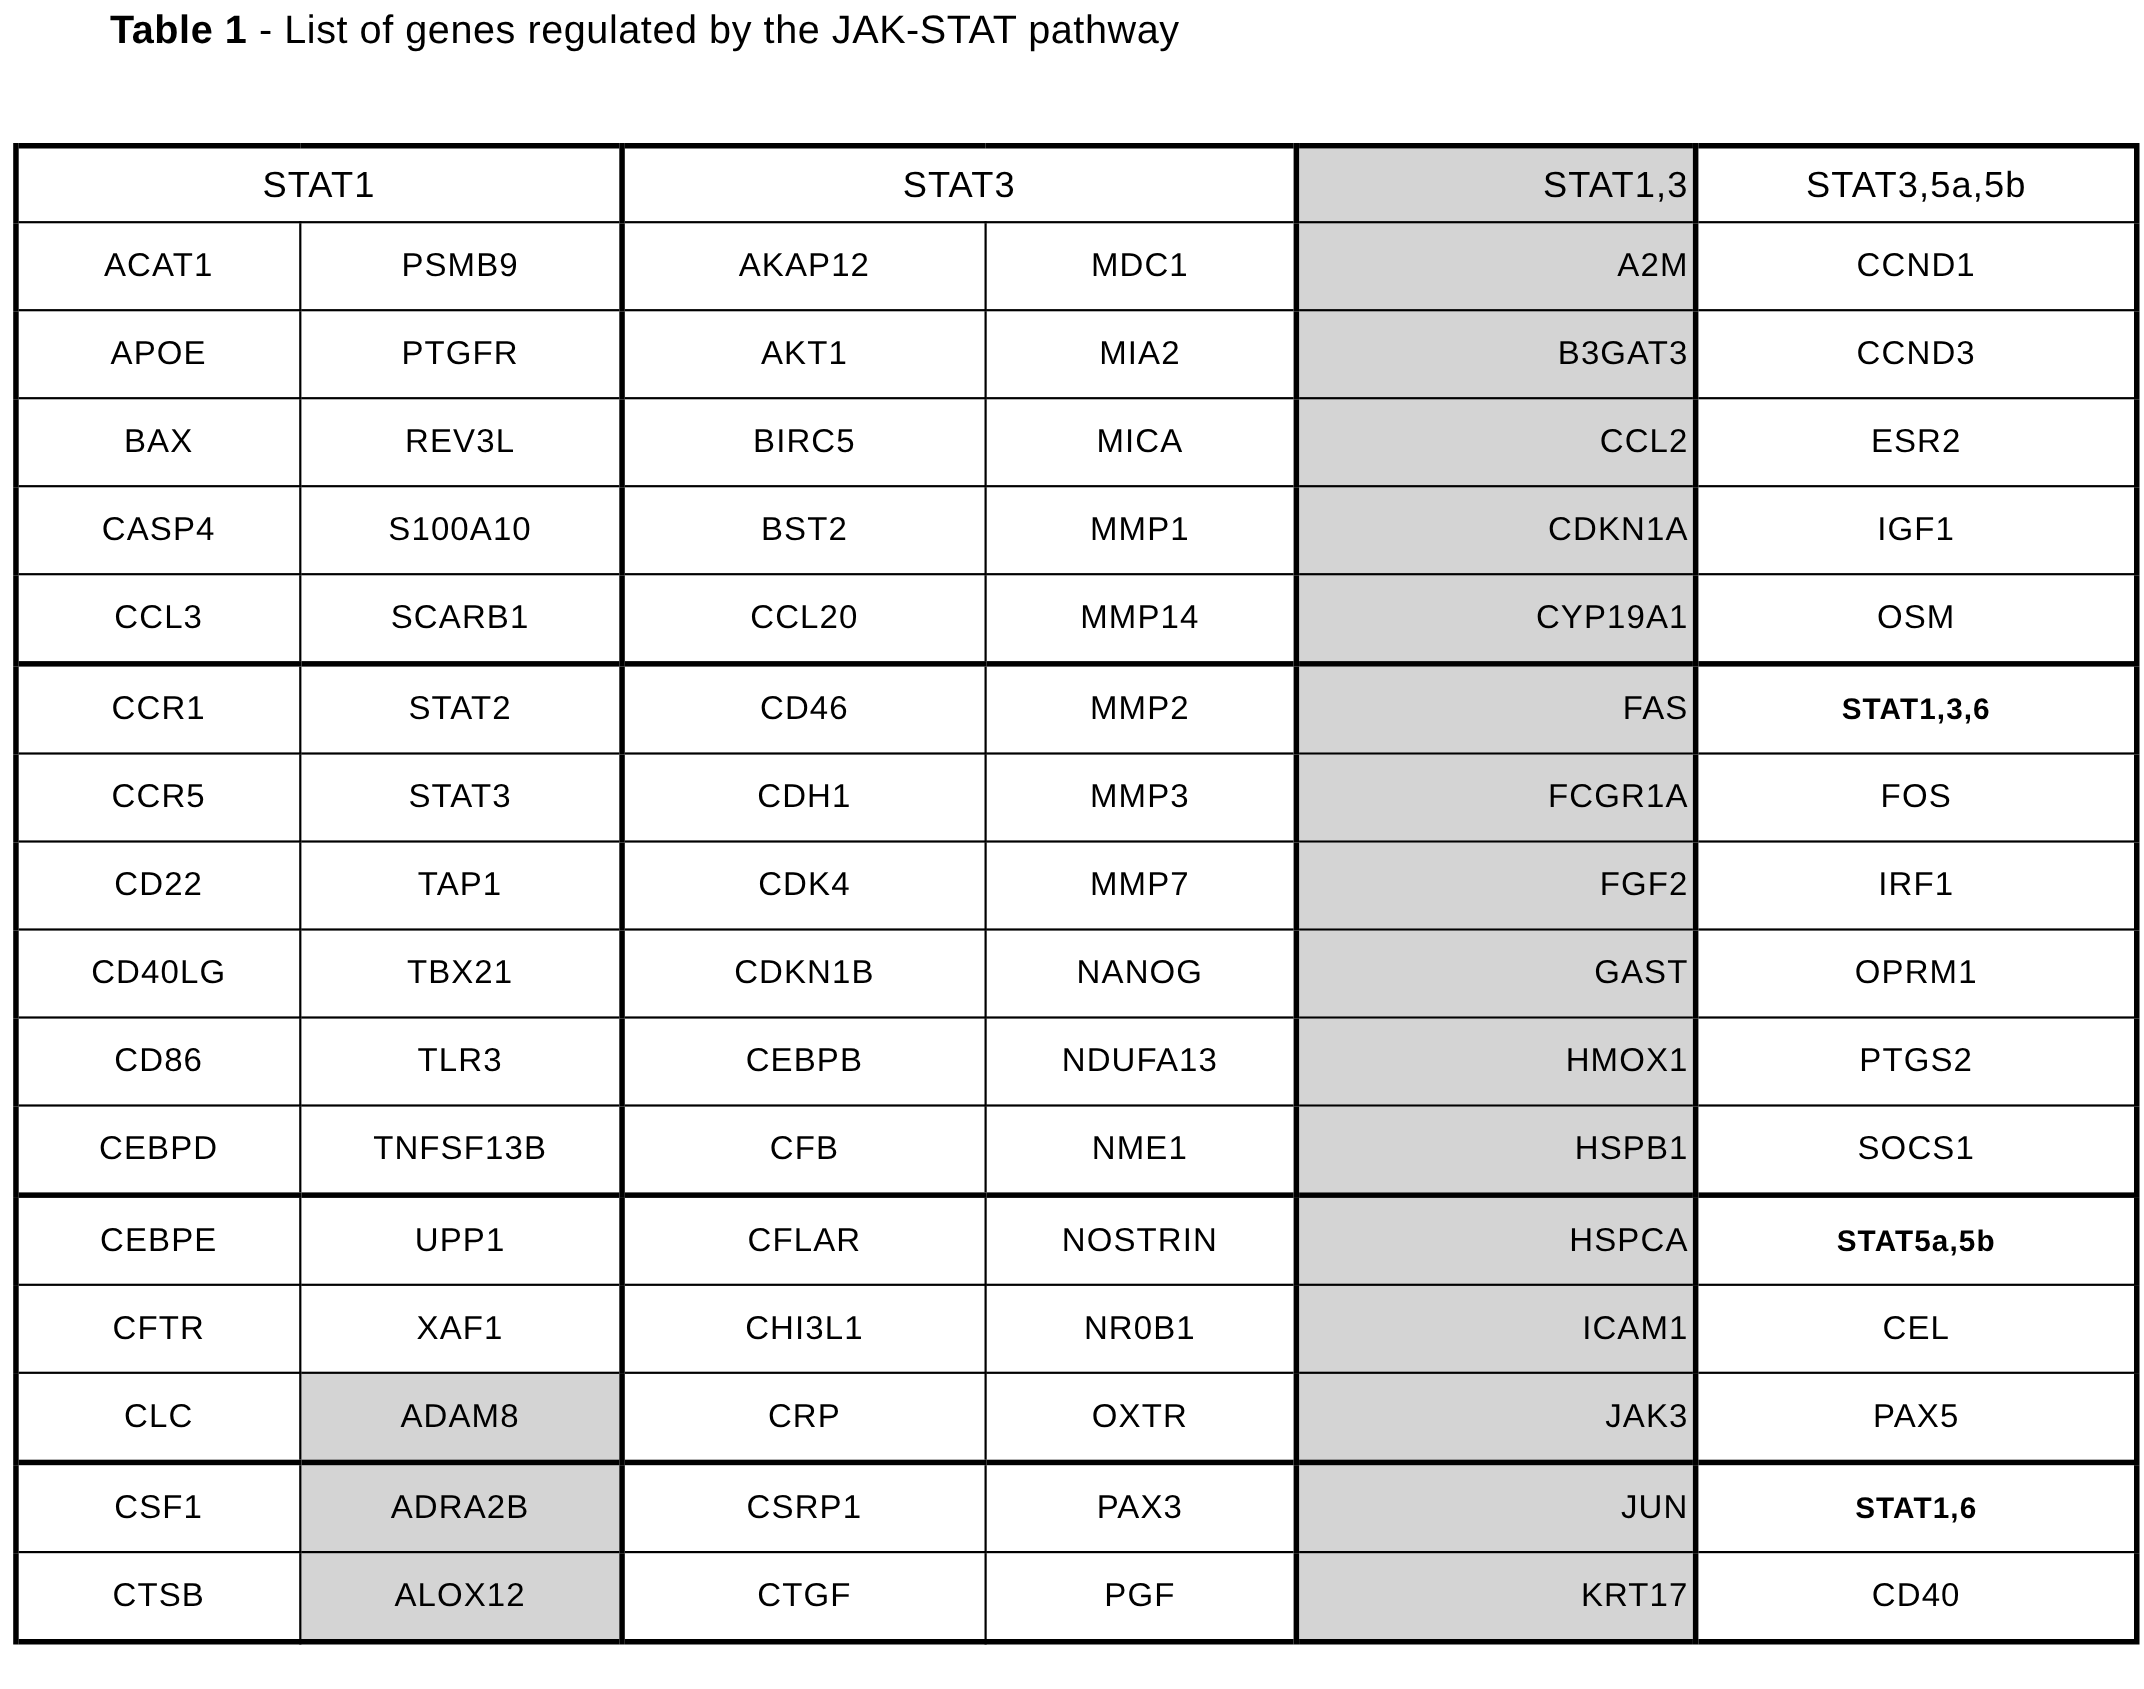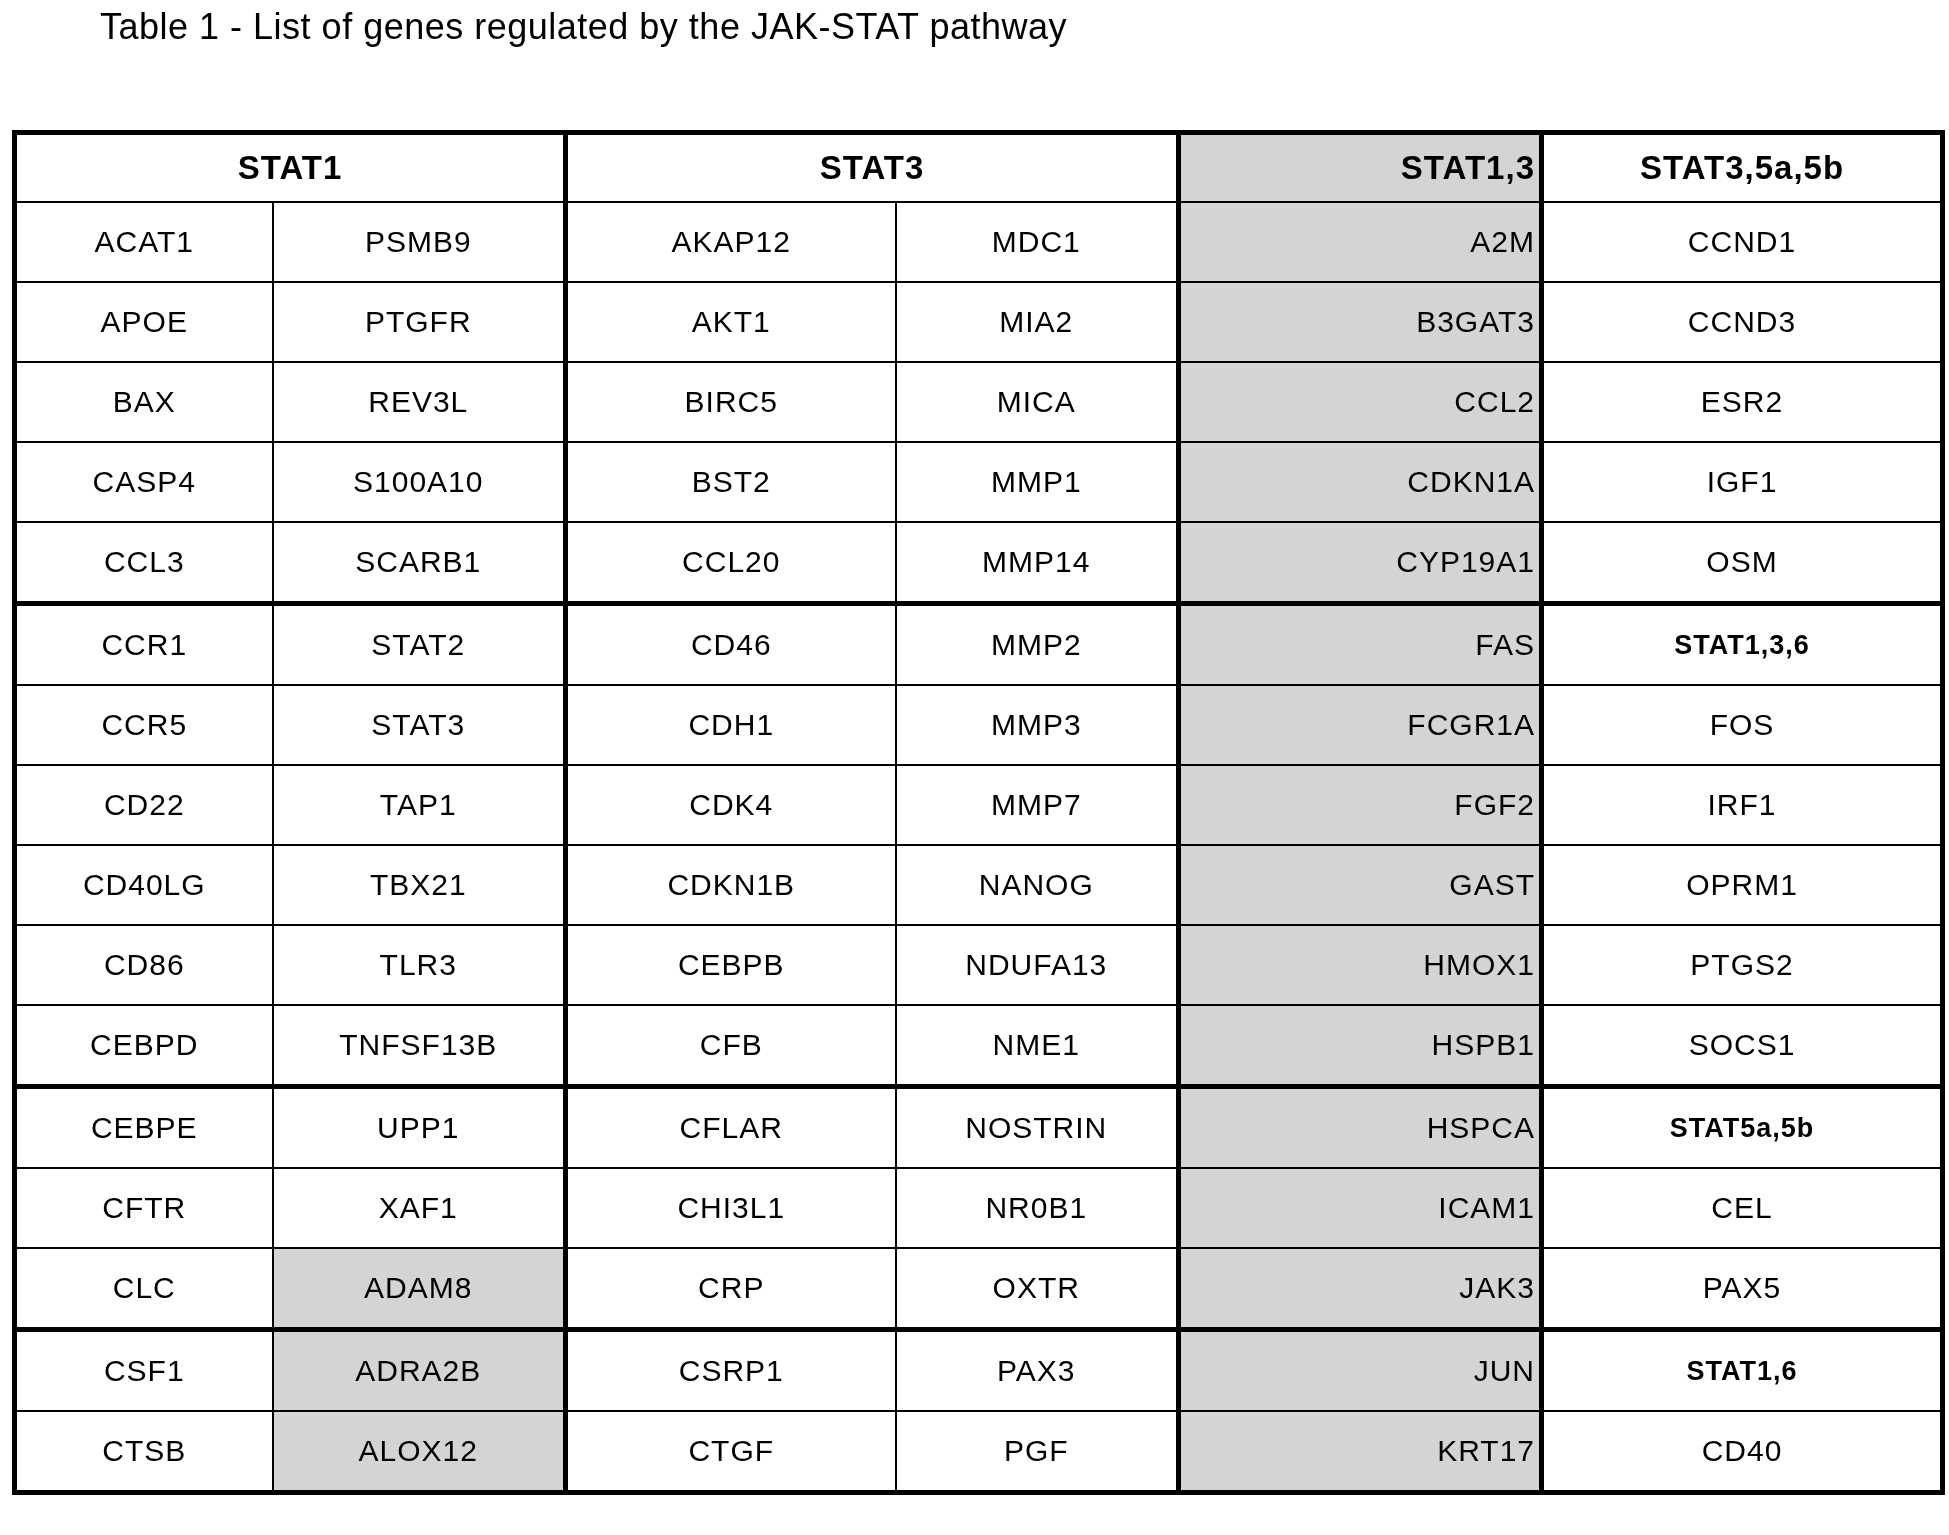--- a/index.html
+++ b/index.html
@@ -1,24 +1,24 @@
 <!DOCTYPE html>
 <html><head>
 <meta charset="utf-8">
 <style>
   html,body{margin:0;padding:0;background:#ffffff;}
   #page{position:relative;width:1949px;height:1535px;background:#ffffff;
         font-family:"Liberation Sans", sans-serif;color:#000;}
   #doc-title{position:absolute;left:100px;top:6px;font-size:36px;letter-spacing:.5px;white-space:nowrap;}
-  #doc-title .tbold{font-weight:normal;margin-top:16px;}
+  #doc-title .tbold{font-weight:bold;margin-top:16px;}
   #gene-table{position:absolute;left:12px;top:130px;border-collapse:collapse;table-layout:fixed;}
   #gene-table td{border:2px solid #000;text-align:center;vertical-align:middle;
                  font-size:30px;letter-spacing:1px;padding:0 4px;overflow:hidden;
                  height:78px;background:#fff;}
-  #gene-table tr.hdr td{height:66px;font-weight:bold;font-size:33px;}
+  #gene-table tr.hdr td{height:66px;font-weight:normal;font-size:33px;}
   
   #gene-table{border:5px solid #000;}
   
   #gene-table td.c1{border-left-width:5px;}
   #gene-table td.c3{border-left-width:5px;}
   #gene-table td.c5{border-left-width:5px;border-right-width:5px;text-align:right;}
   #gene-table td.c6{border-left-width:5px;border-right-width:5px;}
   
   #gene-table tr.thick-top td{border-top-width:5px;}
   #gene-table td.subheader{font-weight:bold;font-size:27px;}

